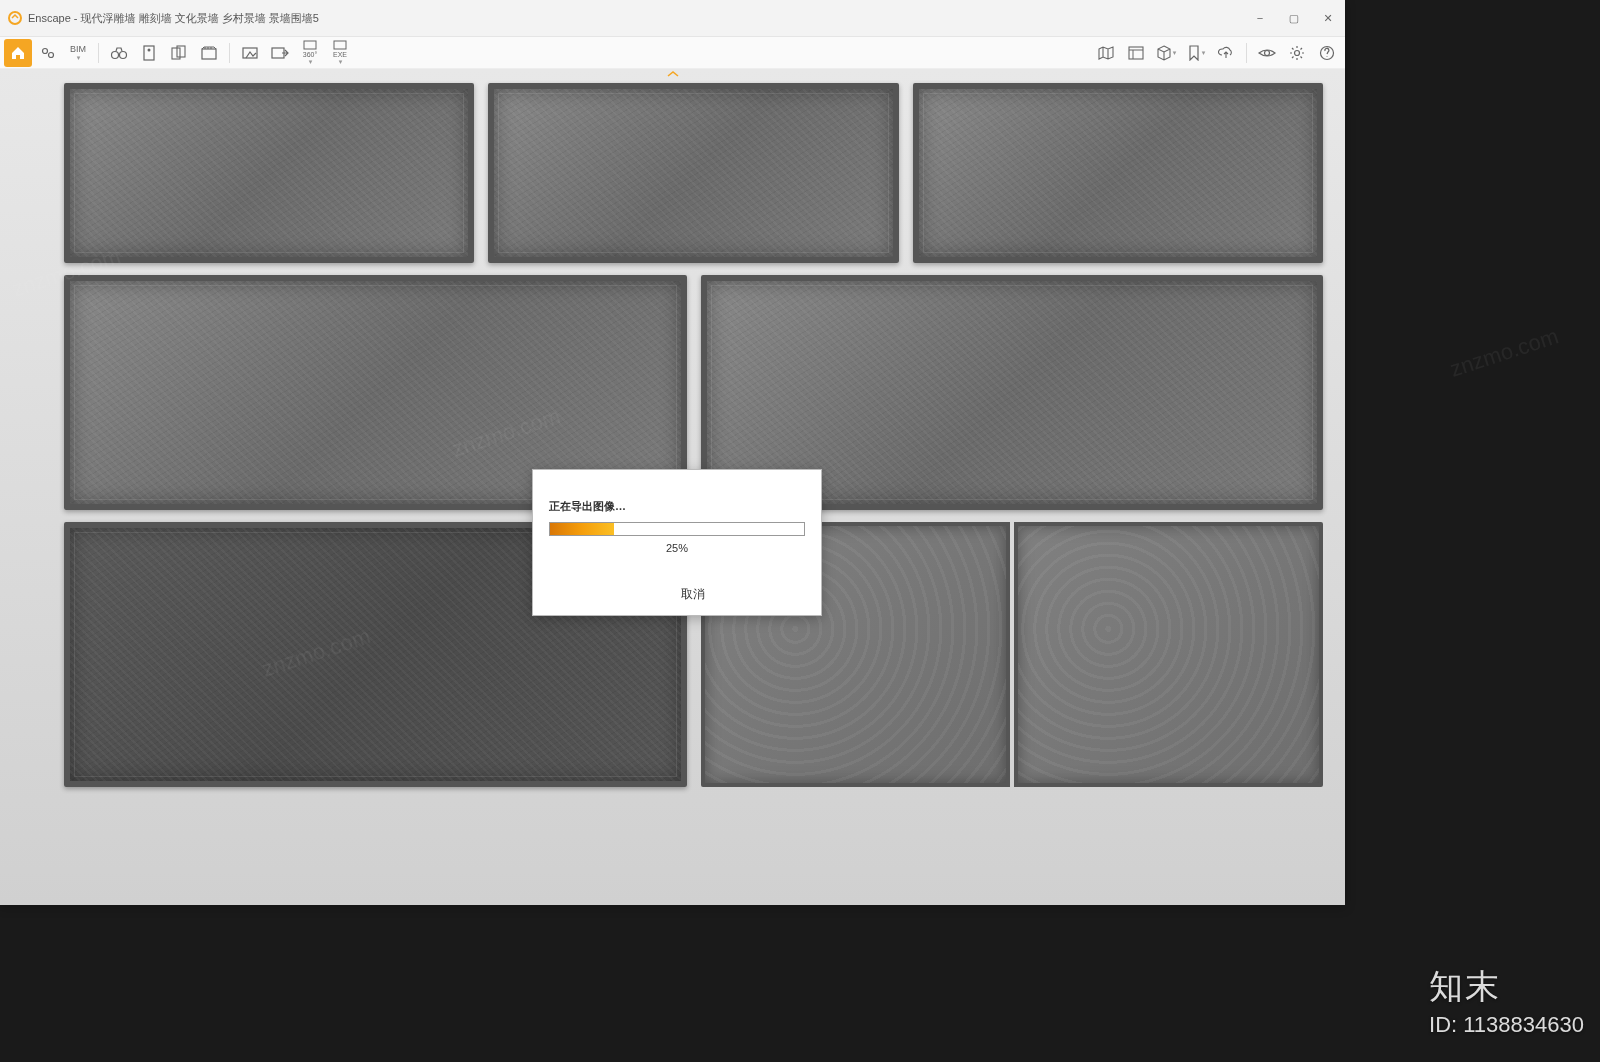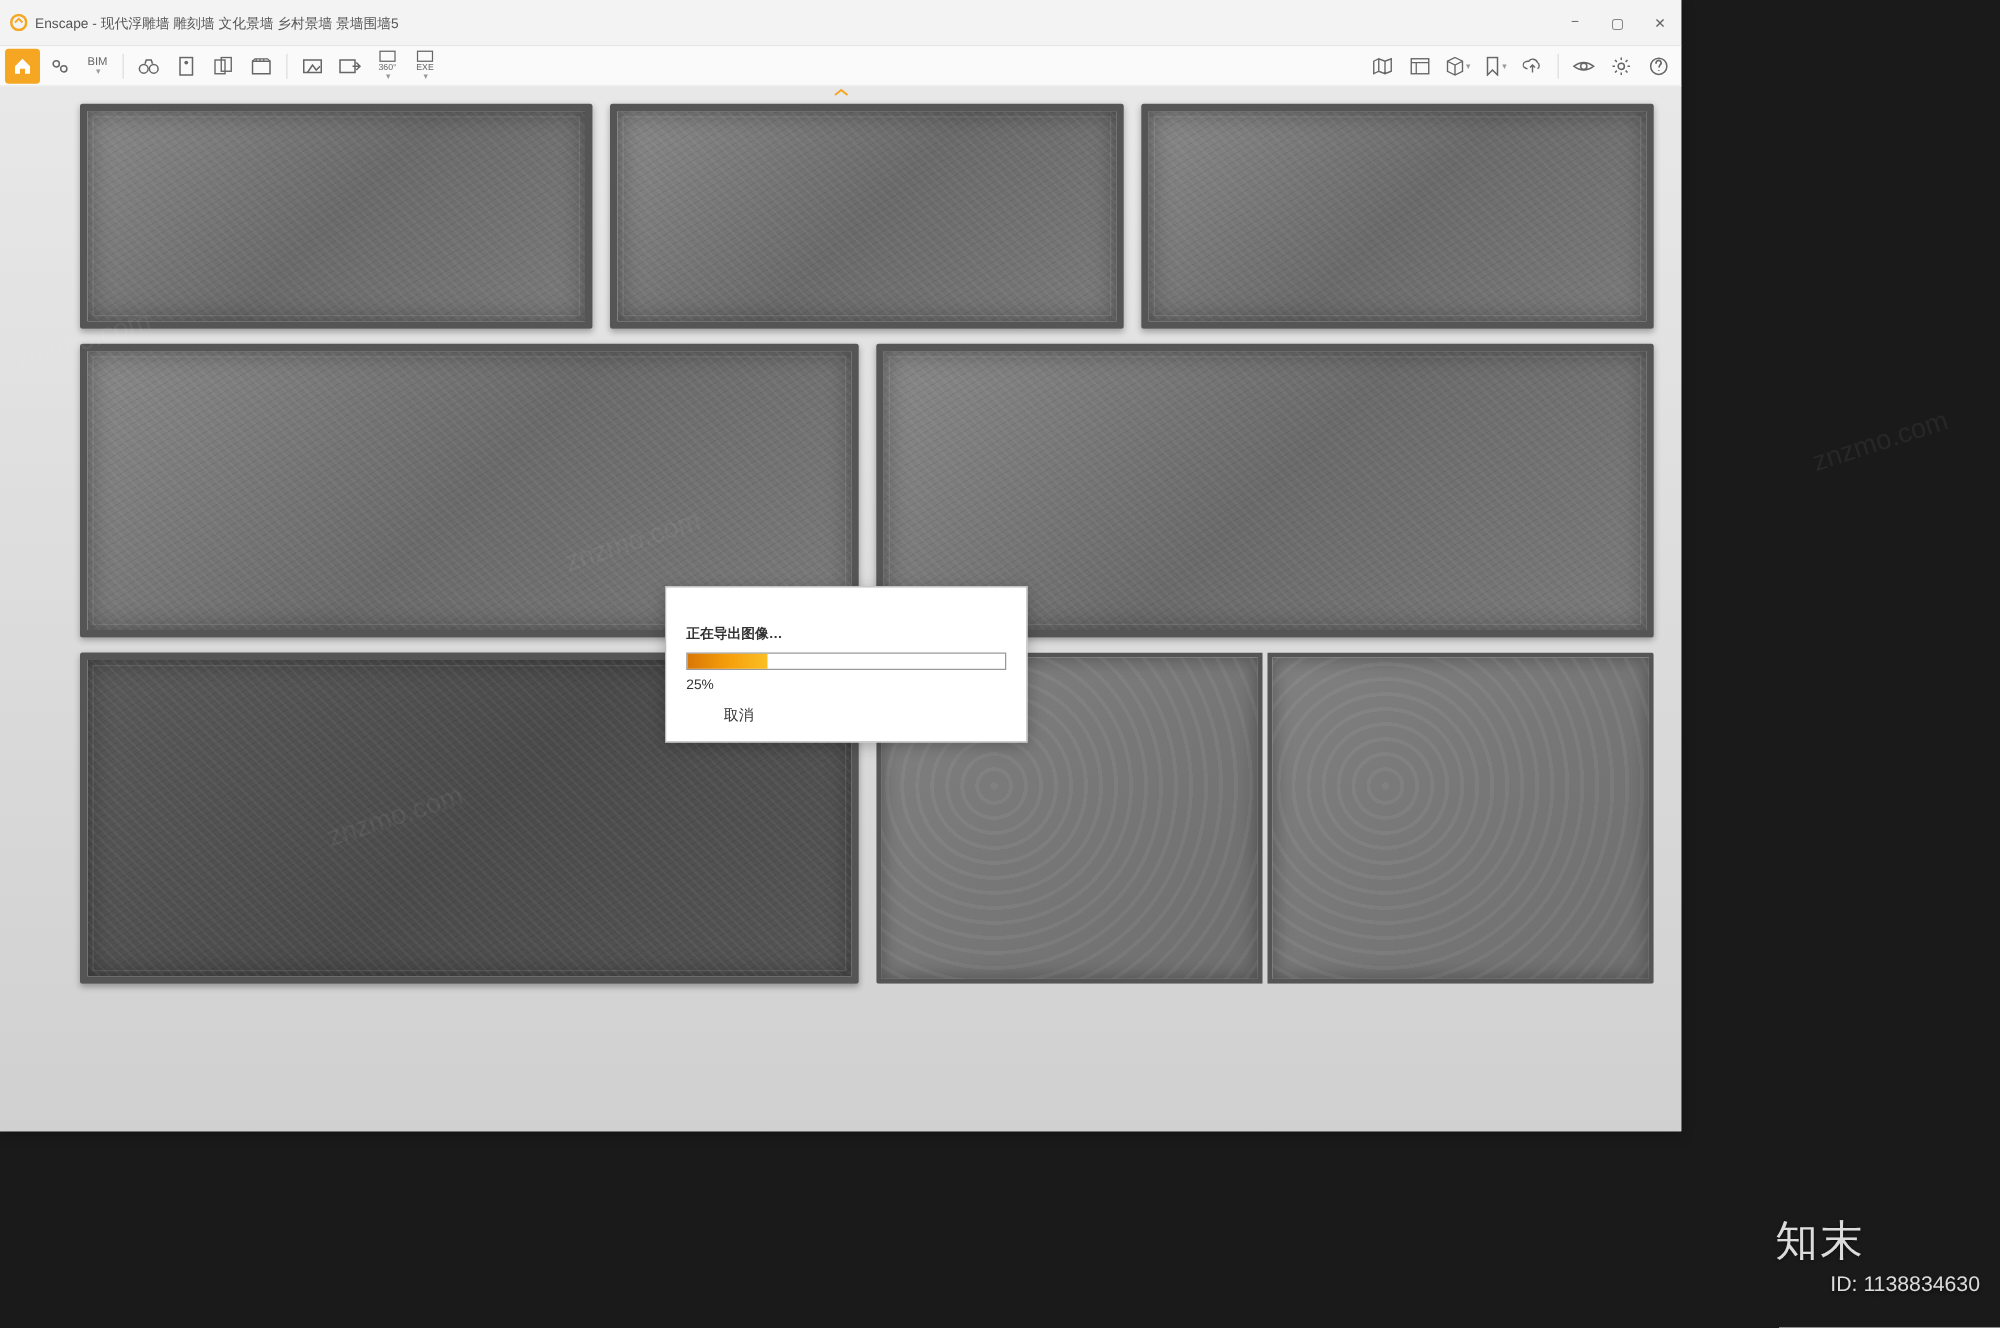--- a/index.html
+++ b/index.html
@@ -31,26 +31,26 @@
 .r6 { grid-column:1/4; grid-row:3; background:linear-gradient(135deg,#5a5a5a 0%,#4a4a4a 50%,#555 100%); }
 .r7 { grid-column:4/7; grid-row:3; display:flex; gap:4px; border:none; background:none; box-shadow:none; }
 .r7::before,.r7::after { display:none; }
 .r7 .half { flex:1; background:linear-gradient(135deg,#808080 0%,#6e6e6e 100%); border:4px solid #555; box-shadow:inset 0 0 15px rgba(0,0,0,.35); position:relative; }
 .r7 .half::before { content:""; position:absolute; inset:0; background:repeating-radial-gradient(circle at 30% 40%,rgba(255,255,255,.05) 0 3px,transparent 3px 12px); }
 .dialog { position:absolute; top:400px; left:532px; width:290px; background:#fff; border:1px solid #bbb; box-shadow:0 3px 12px rgba(0,0,0,.25); font-size:12px; color:#333; z-index:50; }
 .dialog .body { padding:14px 16px 10px; }
 .dialog .msg { font-weight:bold; margin-bottom:8px; font-size:11px;margin-top:15px; }
 .progress { height:14px; border:1px solid #999; background:#fff; margin-bottom:6px; position:relative; }
 .progress .fill { height:100%; width:25%; background:linear-gradient(90deg,#d97706 0%,#f59e0b 50%,#fbbf24 100%); }
-.dialog .pct { font-size:11px; margin-bottom:0; }
-.dialog .btns { text-align:left; padding:0 14px 12px;margin-left:32px; }
+.dialog .pct { text-align:center; font-size:11px; margin-bottom:22px; }
+.dialog .btns { text-align:center; padding:0 14px 12px;margin-left:32px; }
 .dialog .btns span { cursor:pointer; font-size:12px; color:#333; }
 .watermark-br { position:absolute; right:16px; bottom:24px; color:rgba(255,255,255,.85); text-align:left; z-index:100; text-shadow:0 1px 3px rgba(0,0,0,.5); }
 .watermark-br .brand { font-size:34px; font-weight:300; letter-spacing:2px; }
-.watermark-br .id { font-size:17px; margin-top:2px;margin-left:44px; }
+.watermark-br .id { font-size:22px; margin-top:2px; }
 .wm-diag { position:absolute; color:rgba(255,255,255,.06); font-size:22px; transform:rotate(-18deg); pointer-events:none; z-index:60; }
 svg { display:block; }
 </style>
 </head>
 <body>
 
 <div class="app-window">
 
   <div class="titlebar">
     <span class="logo">

